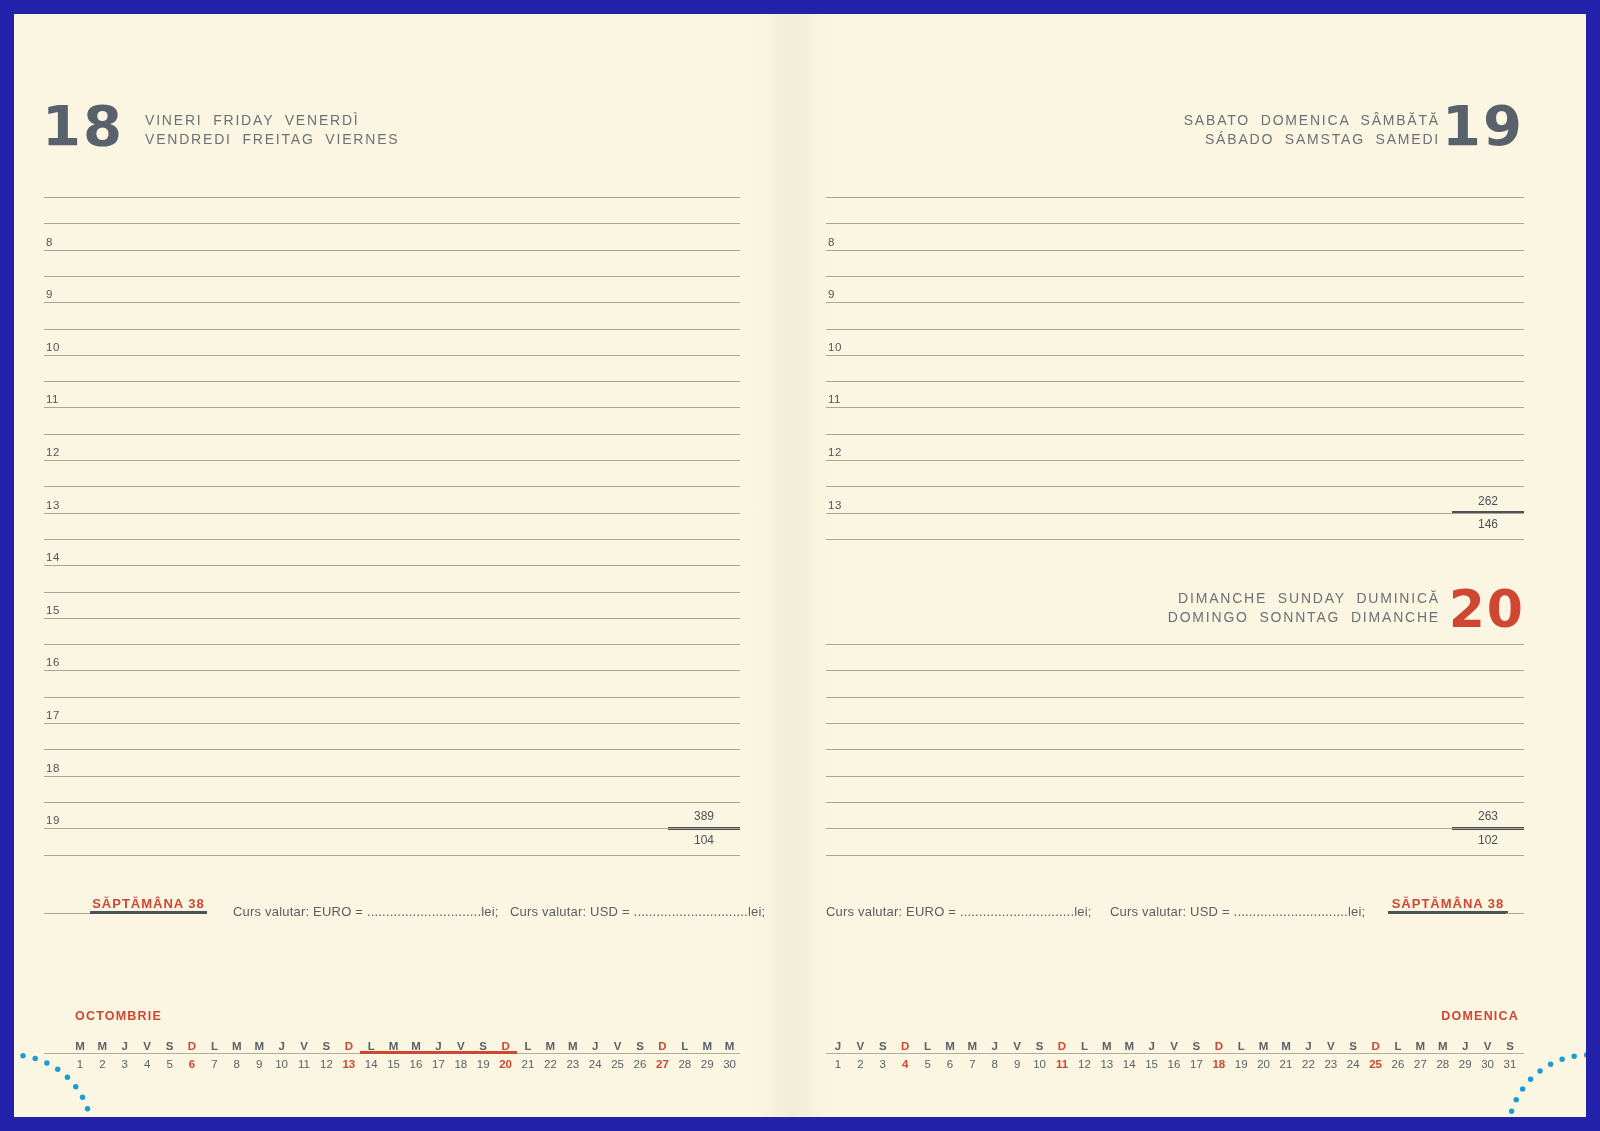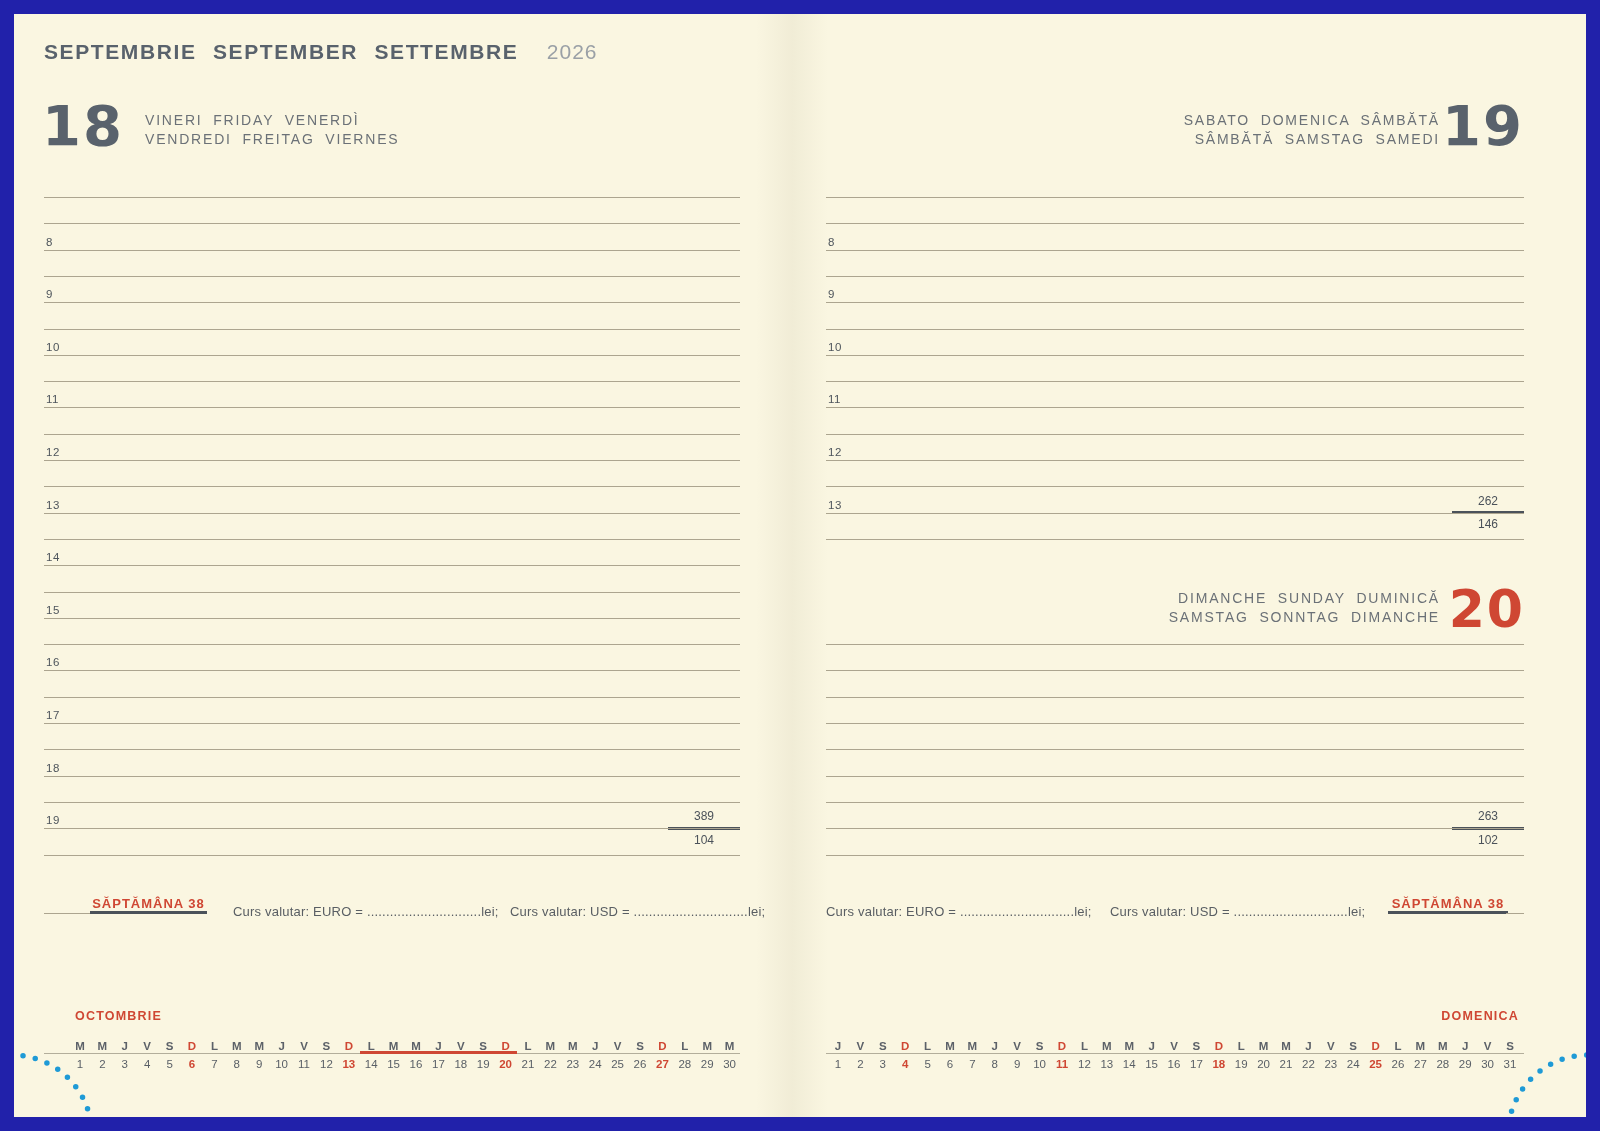--- a/index.html
+++ b/index.html
@@ -35,24 +35,20 @@
   .gutter{position:absolute;top:0;height:100%;width:72px;
           background:linear-gradient(to right,rgba(90,80,40,0),rgba(90,80,40,.06),rgba(90,80,40,0))}
 </style>
 </head>
 <body>
 
 <div class="paper">
 
   <div class="gutter abs" style="left:742px"></div>
 
-  <div class="abs month-hdr" style="left:30px;top:26px">
-    <span>SEPTEMBRIE SEPTEMBER SETTEMBRE</span>
-    <span class="year" style="margin-left:12px">2026</span>
-  </div>
 
   <div class="abs daynum" style="left:28px;top:84px">18</div>
   <div class="abs daynames" style="left:131px;top:97px">
     <div>VINERI FRIDAY VENERDÌ</div>
     <div>VENDREDI FREITAG VIERNES</div>
   </div>
 
   <div id="left-grid"></div>
 
   <div class="pm-num" style="left:654px;top:796px">389</div>
@@ -65,33 +61,33 @@
   <div class="curs" style="left:219px;top:890px">Curs valutar: EURO = ..............................lei;</div>
   <div class="curs" style="left:496px;top:890px">Curs valutar: USD = ..............................lei;</div>
 
   <div class="cal-title" style="left:61px;top:995px">OCTOMBRIE</div>
   <div class="cal-rule" style="left:30px;top:1039px;width:696px"></div>
   <div id="left-cal"></div>
 
 
   <div class="abs daynames ta-r" style="right:146px;top:97px">
     <div>SABATO DOMENICA SÂMBĂTĂ</div>
-    <div>SÂMBĂTĂ SAMSTAG SAMEDI</div>
+    <div>SÁBADO SAMSTAG SAMEDI</div>
   </div>
   <div class="abs daynum" style="right:62px;top:84px">19</div>
 
   <div id="right-grid-19"></div>
 
   <div class="pm-num" style="left:1438px;top:481px">262</div>
   <div class="pm-seg" style="left:1438px;top:497px"></div>
   <div class="pm-num" style="left:1438px;top:504px">146</div>
 
   <div class="abs daynames ta-r" style="right:146px;top:575px">
     <div>DIMANCHE SUNDAY DUMINICĂ</div>
-    <div>SAMSTAG SONNTAG DIMANCHE</div>
+    <div>DOMINGO SONNTAG DIMANCHE</div>
   </div>
   <div class="abs daynum red" style="right:61px;top:569px;font-size:52px">20</div>
 
   <div id="right-grid-20"></div>
 
   <div class="pm-num" style="left:1438px;top:796px">263</div>
   <div class="pm-seg" style="left:1438px;top:813px"></div>
   <div class="pm-num" style="left:1438px;top:820px">102</div>
 
   <div class="curs" style="left:812px;top:890px">Curs valutar: EURO = ..............................lei;</div>

